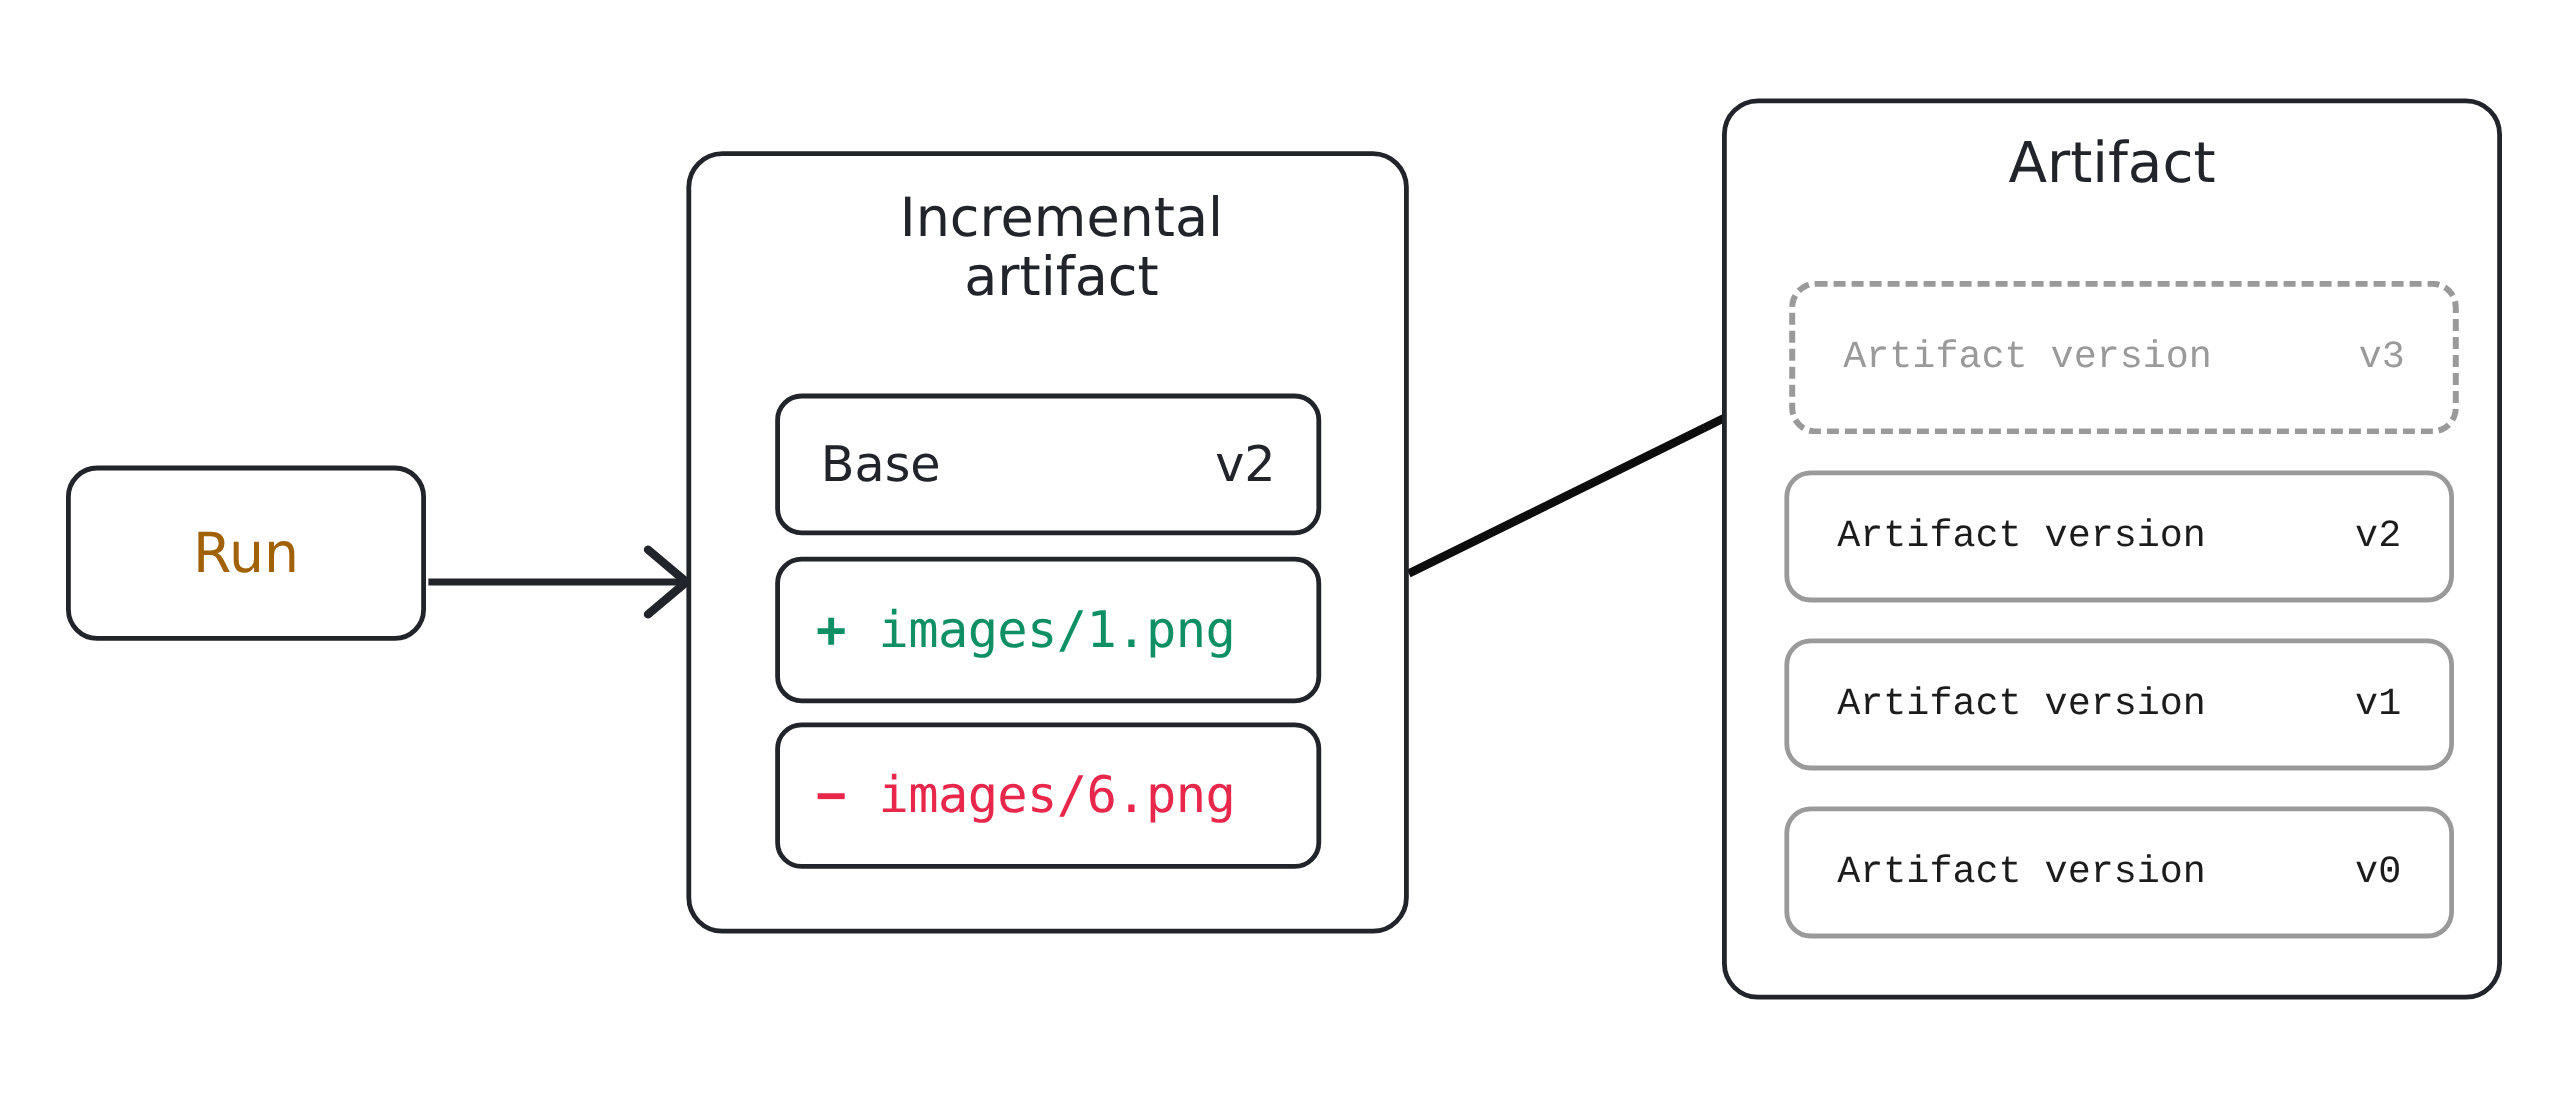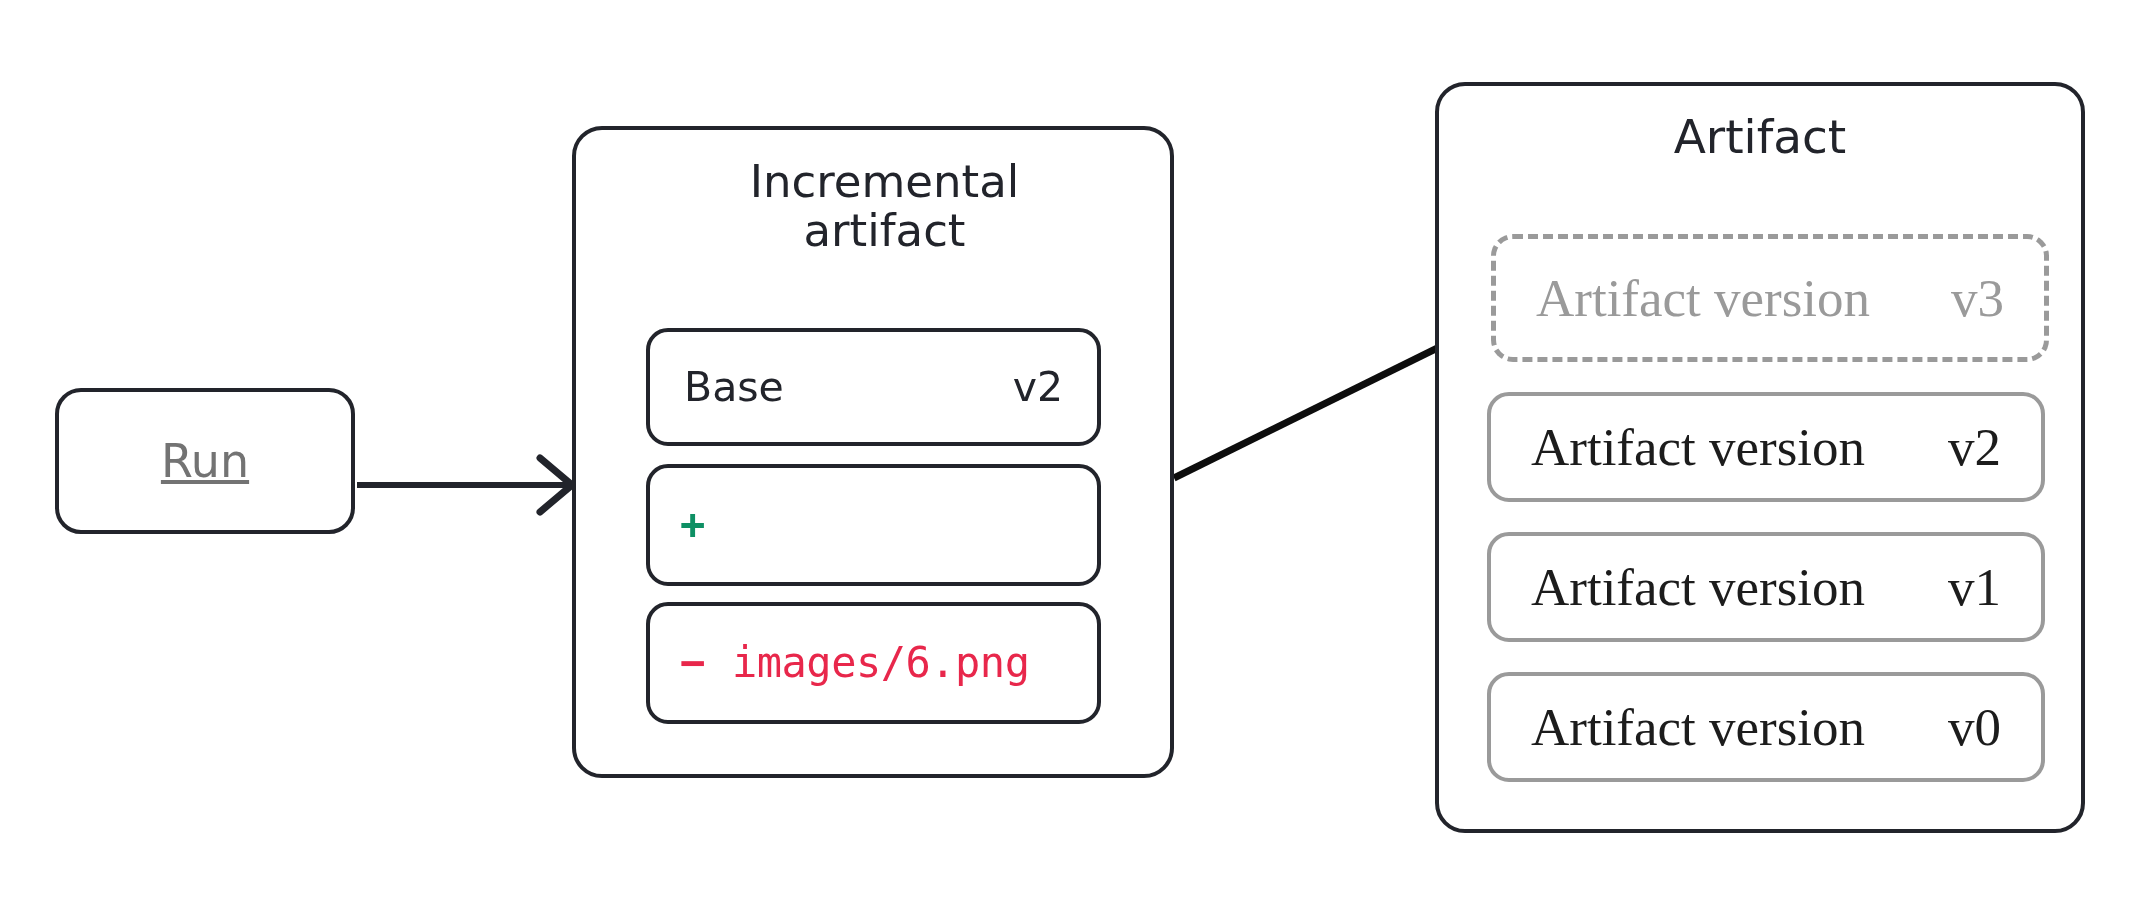--- a/index.html
+++ b/index.html
@@ -33,23 +33,22 @@
     height: 146px;
     border: 4px solid #22242B;
     border-radius: 26px;
     display: flex;
     align-items: center;
     justify-content: center;
   }
   .run-label {
     font-family: "DejaVu Sans", sans-serif;
     font-size: 46px;
-    color: #737373;
-    line-height: 1;
-    text-decoration: underline;
+    color: #a16207;
+    line-height: 1;
   }
 
   
   .incremental-panel {
     left: 572px;
     top: 126px;
     width: 602px;
     height: 652px;
     border: 4px solid #22242B;
     border-radius: 30px;
@@ -150,22 +149,22 @@
     border: 4px solid #9A9A9A;
   }
   .ver-row.ghost {
     left: 52px;
     width: 558px;
     height: 128px;
     border: 5px dashed #9A9A9A;
   }
   .ver-row .ver-label,
   .ver-row .ver-value {
-    font-family: Liberation Serif, serif;
-    font-size: 53px;
+    font-family: Liberation Mono, monospace;
+    font-size: 32px;
     line-height: 1;
     color: #1C1C1C;
   }
   .ver-row.ghost .ver-label,
   .ver-row.ghost .ver-value { color: #9A9A9A; }
 
   .ver-pos-0 { top: 148px; }  
   .ver-pos-1 { top: 306px; }
   .ver-pos-2 { top: 446px; }
   .ver-pos-3 { top: 586px; }
@@ -206,20 +205,21 @@
     <div class="panel-title">Incremental
 artifact</div>
 
     <div class="inc-row base">
       <span class="base-label">Base</span>
       <span class="base-version">v2</span>
     </div>
 
     <div class="inc-row diff added">
       <span class="diff-sign">+</span>
+      <span class="diff-path">images/1.png</span>
     </div>
 
     <div class="inc-row diff removed">
       <span class="diff-sign">−</span>
       <span class="diff-path">images/6.png</span>
     </div>
   </div>
 
   <div class="node artifact-panel">
     <div class="panel-title">Artifact</div>

